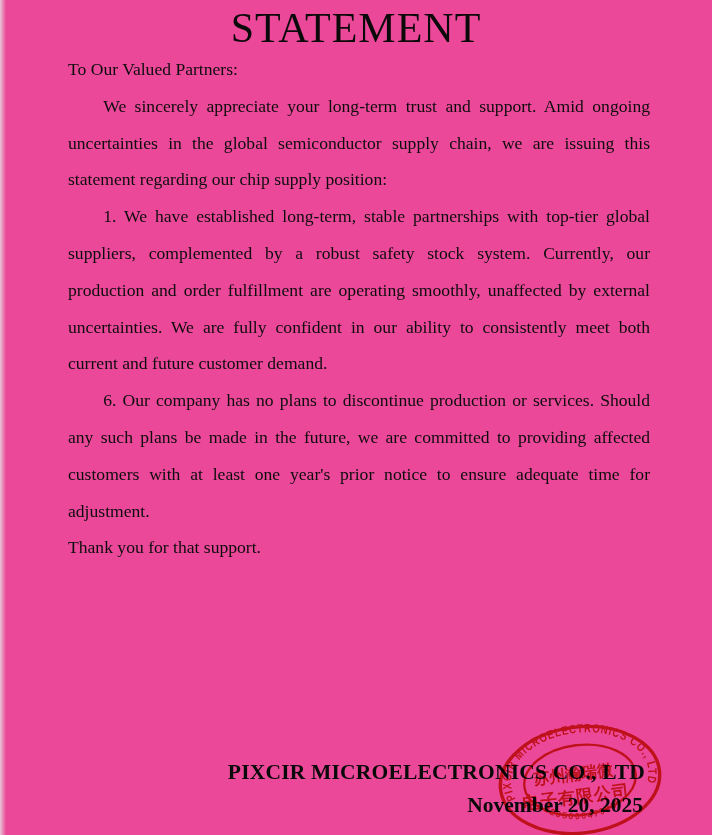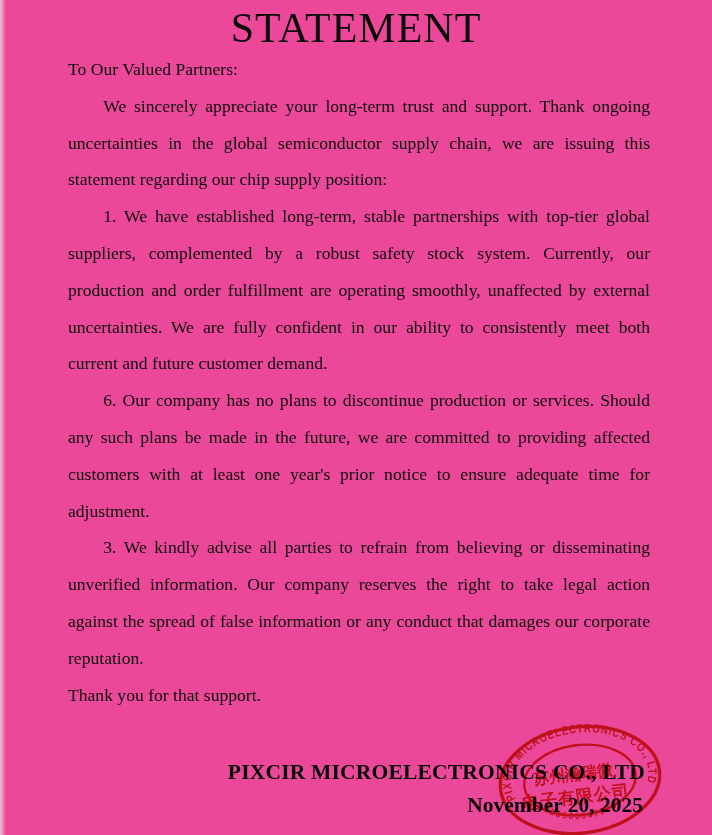--- a/index.html
+++ b/index.html
@@ -67,24 +67,23 @@
 <body>
 
 <div class="page">
 
   <div class="scan-edge"></div>
 
   <h1 class="doc-title">STATEMENT</h1>
 
   <div class="body-text">
     <p>To Our Valued Partners:</p>
-    <p class="para">We sincerely appreciate your long-term trust and support. Thank ongoing uncertainties in the global semiconductor supply chain, we are issuing this statement regarding our chip supply position:</p>
+    <p class="para">We sincerely appreciate your long-term trust and support. Amid ongoing uncertainties in the global semiconductor supply chain, we are issuing this statement regarding our chip supply position:</p>
     <p class="para">1. We have established long-term, stable partnerships with top-tier global suppliers, complemented by a robust safety stock system. Currently, our production and order fulfillment are operating smoothly, unaffected by external uncertainties. We are fully confident in our ability to consistently meet both current and future customer demand.</p>
     <p class="para">6. Our company has no plans to discontinue production or services. Should any such plans be made in the future, we are committed to providing affected customers with at least one year's prior notice to ensure adequate time for adjustment.</p>
-    <p class="para">3. We kindly advise all parties to refrain from believing or disseminating unverified information. Our company reserves the right to take legal action against the spread of false information or any conduct that damages our corporate reputation.</p>
     <p>Thank you for that support.</p>
   </div>
 
   <div class="sig-company">PIXCIR MICROELECTRONICS CO., LTD</div>
 
   <div class="sig-date">November 20, 2025</div>
 
   <svg class="stamp" viewBox="0 0 170 116" xmlns="http://www.w3.org/2000/svg" xmlns:xlink="http://www.w3.org/1999/xlink">
     <defs>
       <path id="ringPath" d="M 18 66.5 A 69 45 0 1 1 152 66.5" fill="none"></path>

